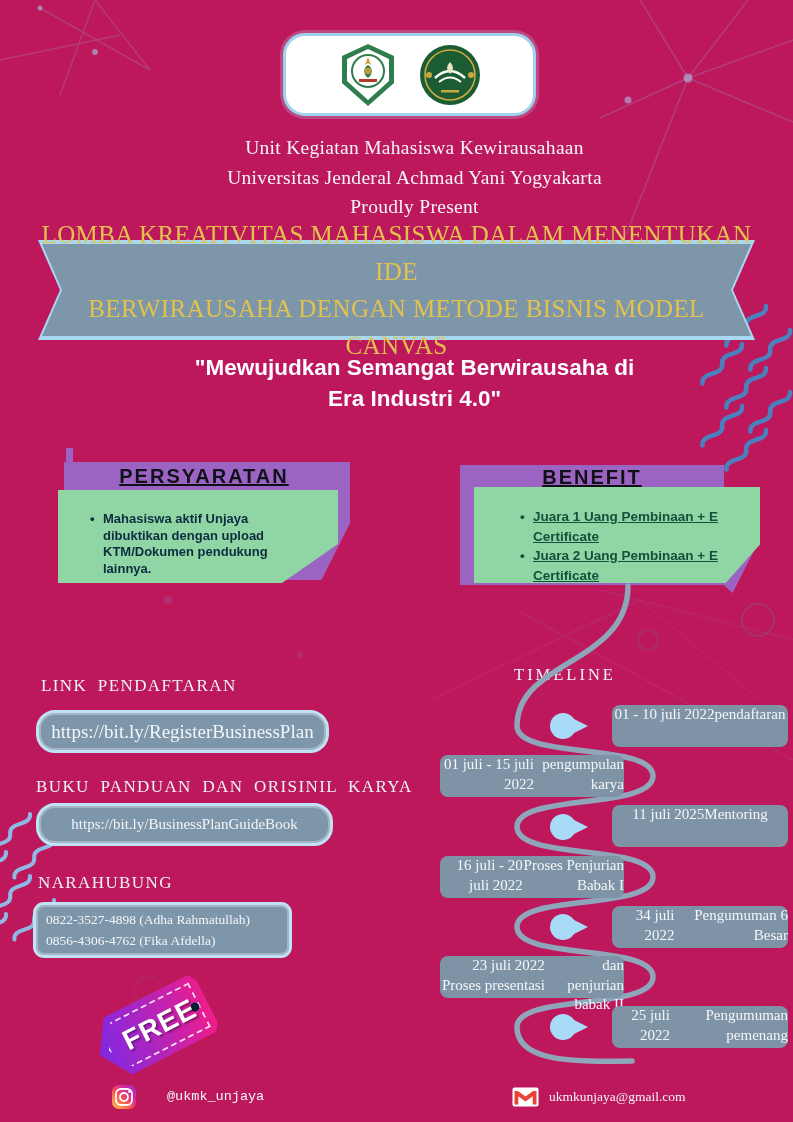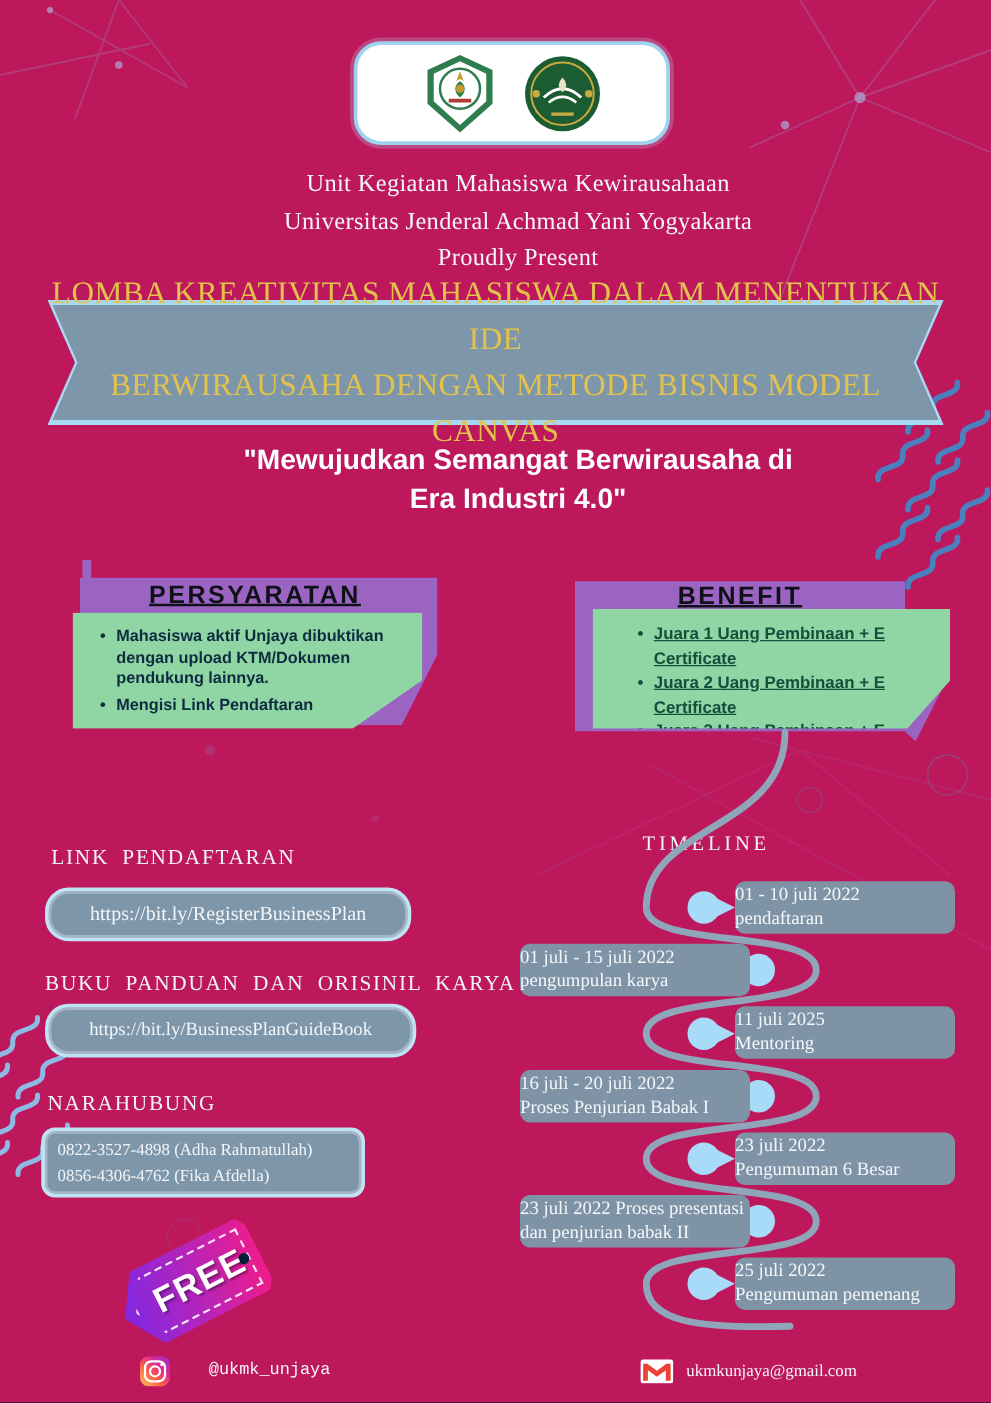--- a/index.html
+++ b/index.html
@@ -32,45 +32,45 @@
     text-align:center;color:#e2c24d;font-size:25px;line-height:37px;letter-spacing:.4px;}
   
   .quote{top:352px;left:0;right:0;text-align:center;font-family:"Liberation Sans",sans-serif;
     font-weight:bold;font-size:22.5px;line-height:31px;color:#fbfdfe;}
   
   .flag{width:310px;height:160px;}
   .flag .purple{background:#9c64c2;}
   .flag .band-label{font-family:"Liberation Sans",sans-serif;font-weight:700;letter-spacing:2px;
     color:#101018;text-align:center;font-size:20px;text-decoration:underline;}
   .flag .green{background:#8fd6a4;}
-  .flag ul{margin:0;padding:0;list-style:none;font-family:"Liberation Sans",sans-serif;font-weight:bold;}
+  .flag ul{margin:10px;padding:0;list-style:none;font-family:"Liberation Sans",sans-serif;font-weight:bold;}
   .flag li{position:relative;padding-left:13px;}
   .flag li::before{content:"\2022";position:absolute;left:0;top:0;}
   
   .sec-h{color:#eef3f8;font-size:17px;letter-spacing:1.4px;word-spacing:5px;}
   .pill{background:#7e96a9;border:3px solid #bfe3f5;border-radius:19px;
     box-shadow:inset 0 0 0 2px rgba(255,255,255,.30);display:flex;align-items:center;
-    justify-content:center;color:#f2f6fa;font-size:16px;}
+    justify-content:center;color:#f2f6fa;font-size:19px;}
   
   .free-wrap{left:92px;top:980px;width:132px;height:96px;transform:rotate(-27deg);}
   .free-tag{position:absolute;left:2px;top:14px;width:120px;height:64px;
     background:linear-gradient(100deg,#8428e0 8%,#b824b6 55%,#ec1d8d 95%);
     clip-path:polygon(0 50%,17% 0,95% 0,100% 14%,100% 86%,95% 100%,17% 100%);}
   .free-dash{position:absolute;left:10px;top:7px;right:8px;bottom:7px;
     border:2px dashed rgba(255,255,255,.85);
     clip-path:polygon(0 50%,14% 0,100% 0,100% 100%,14% 100%);}
   .free-hole{position:absolute;right:9px;top:50%;transform:translateY(-50%);
     width:9px;height:9px;border-radius:50%;background:#0a1f35;}
   .free-label{position:absolute;inset:0;display:flex;align-items:center;justify-content:center;
     padding-left:14px;font-family:"Liberation Sans",sans-serif;font-weight:900;font-size:28px;
     letter-spacing:1px;color:#fff;text-shadow:1px 2px 2px rgba(0,0,0,.4);}
   
   .tl-h{left:470px;top:665px;width:190px;text-align:center;color:#eef3f8;font-size:16.5px;letter-spacing:3px;}
-  .tl-box{background:#7e93a6;border-radius:8px;color:#f4f7fa;text-align:left;
-    font-size:15px;line-height:19.5px;display:flex;flex-direction:column;justify-content:center;}
+  .tl-box{background:#7e93a6;border-radius:8px;color:#f4f7fa;text-align:right;
+    font-size:15px;line-height:19.5px;display:flex;flex-direction:row;justify-content:center;margin-left:24px;}
   .tl-right{left:588px;width:176px;height:42px;}
   .tl-left{left:416px;width:184px;height:42px;}
   
   .foot-text{color:#f2f6fa;font-size:13.5px;}
 </style>
 </head>
 <body>
 
 <div class="poster">
 
@@ -247,21 +247,21 @@
   </div>
   <div class="abs tl-box tl-right" style="top:805px;">
     <div>11 juli 2025</div>
     <div>Mentoring</div>
   </div>
   <div class="abs tl-box tl-left" style="top:856px;">
     <div>16 juli - 20 juli 2022</div>
     <div>Proses Penjurian Babak I</div>
   </div>
   <div class="abs tl-box tl-right" style="top:906px;">
-    <div>23 juli 2022</div>
+    <div>34 juli 2022</div>
     <div>Pengumuman 6 Besar</div>
   </div>
   <div class="abs tl-box tl-left" style="top:956px;">
     <div>23 juli 2022 Proses presentasi</div>
     <div>dan penjurian babak II</div>
   </div>
   <div class="abs tl-box tl-right" style="top:1006px;">
     <div>25 juli 2022</div>
     <div>Pengumuman pemenang</div>
   </div>

